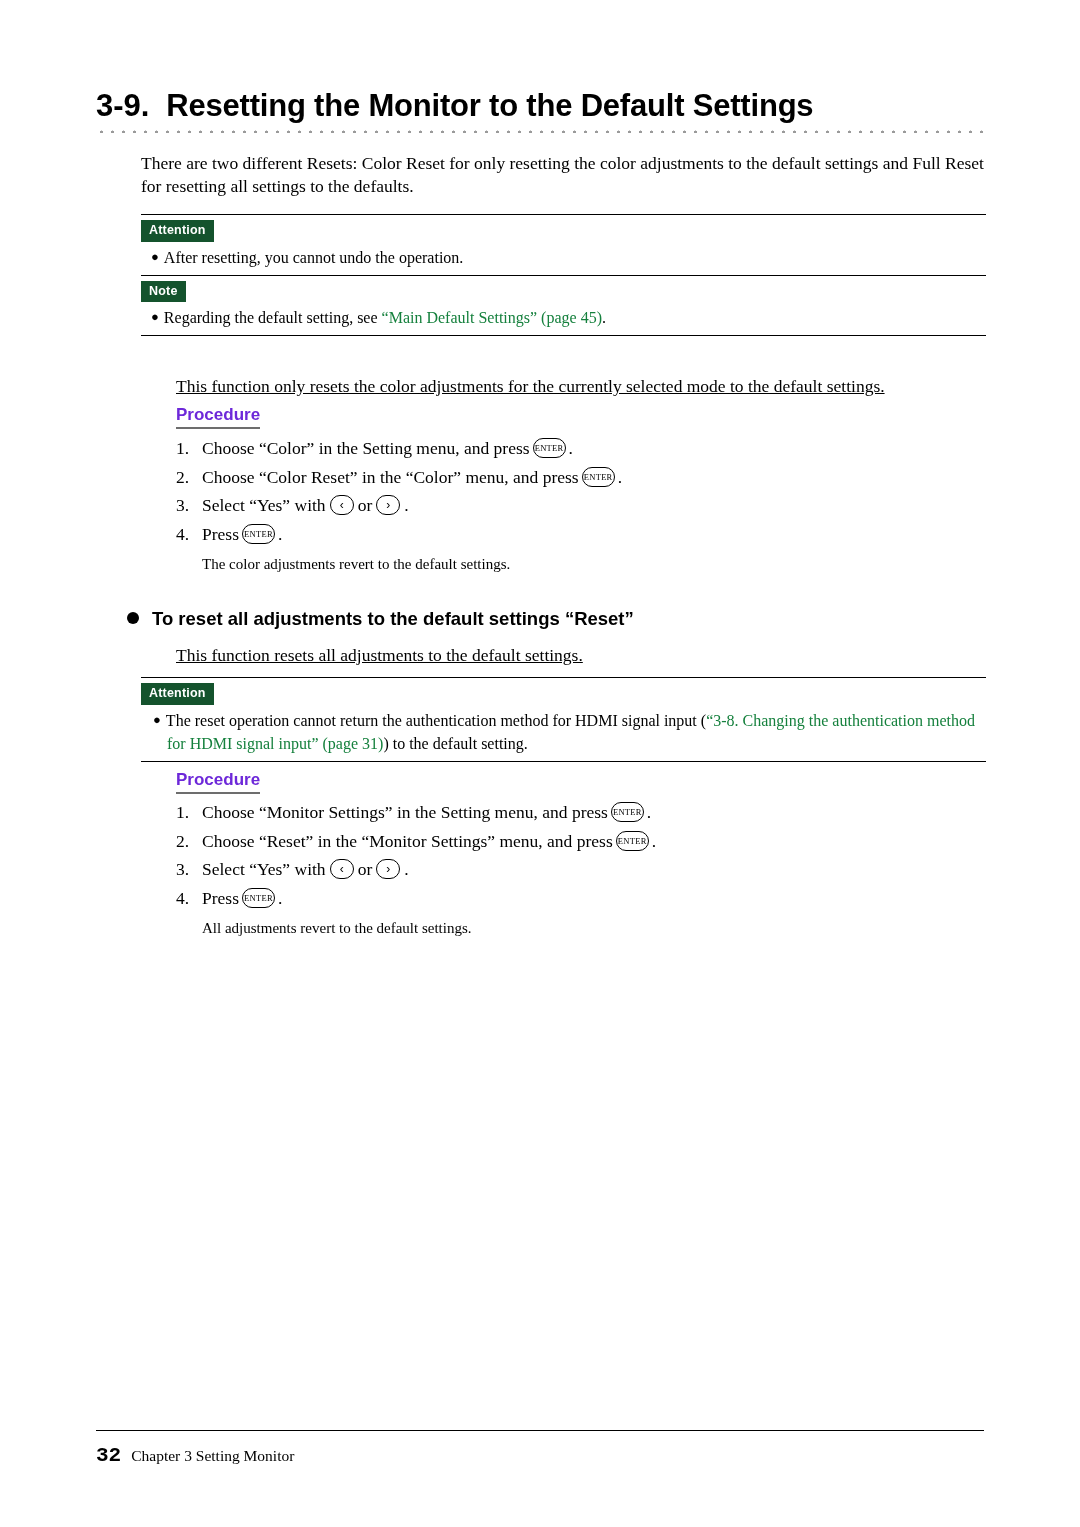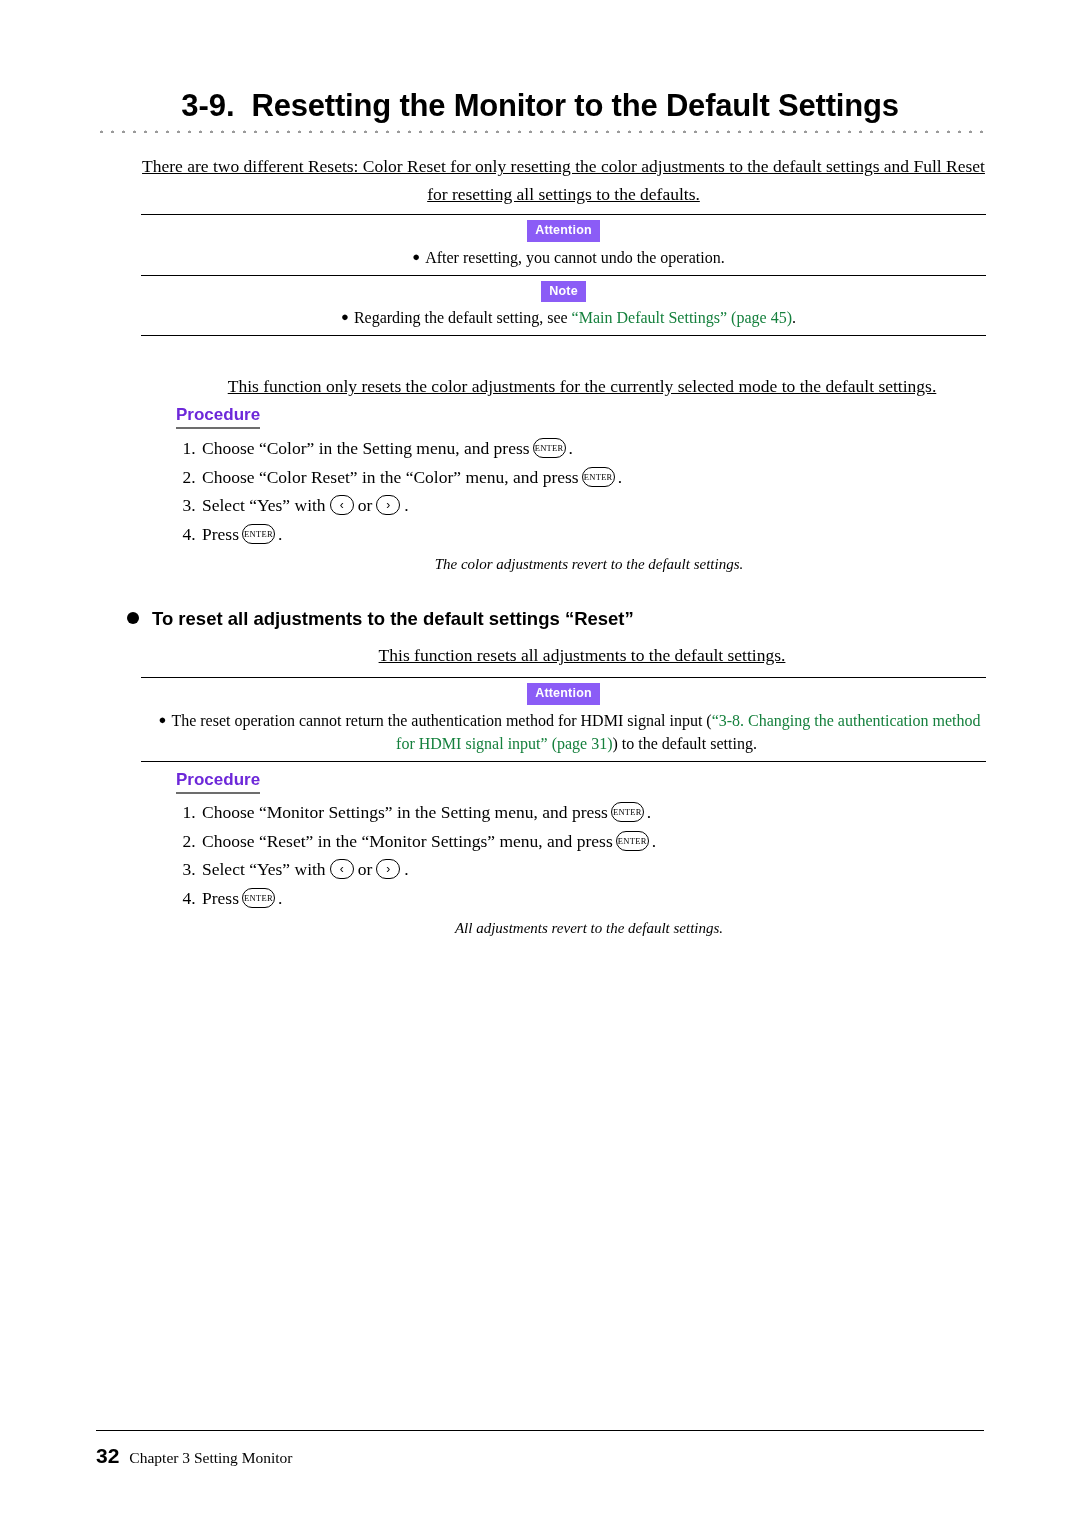--- a/index.html
+++ b/index.html
@@ -13,21 +13,20 @@
     font-family: "Liberation Serif", serif;
     color: #000000;
     position: relative;
     overflow: hidden;
   }
   .page {
     position: relative;
     width: 912px;
     height: 1527px;
     box-sizing: border-box;
-    text-align: center;
   }
 
   
   .title-block {
     position: absolute;
     left: 96px;
     top: 88px;
     width: 888px;
   }
   .title {
@@ -52,39 +51,38 @@
     background-position: 0 1px;
   }
 
   
   .intro {
     position: absolute;
     left: 141px;
     top: 152px;
     width: 845px;
     font-size: 17.5px;
-    line-height: 28px;
-    text-decoration: underline;
+    line-height: 23px;
   }
 
   
   .box {
     position: absolute;
     left: 141px;
     width: 845px;
   }
   .rule-top {
     border-top: 1.3px solid #000;
   }
   .rule-bottom {
     border-bottom: 1.3px solid #000;
   }
   .tag {
     display: inline-block;
-    background: #8b5cf6;
+    background: #14532d;
     color: #fff;
     font-family: "Liberation Sans", sans-serif;
     font-weight: bold;
     font-size: 12.5px;
     line-height: 1;
     padding: 4px 8px 5px 8px;
     margin-top: 5px;
     letter-spacing: 0.2px;
   }
   .bullet-line {
@@ -157,21 +155,20 @@
   }
   .step .no {
     width: 26px;
     flex: 0 0 26px;
   }
   .result {
     font-size: 15px;
     line-height: 22px;
     margin-top: 5px;
     margin-left: 26px;
-    font-style: italic;
   }
 
   
   .key-enter {
     display: inline-flex;
     align-items: center;
     justify-content: center;
     width: 33px;
     height: 20px;
     border: 1.3px solid #000;
@@ -208,21 +205,21 @@
   }
   .footer {
     position: absolute;
     left: 96px;
     top: 1444px;
     width: 888px;
     display: flex;
     align-items: baseline;
   }
   .pageno {
-    font-family: Liberation Sans, sans-serif;
+    font-family: Liberation Mono, monospace;
     font-weight: bold;
     font-size: 21px;
     margin-right: 10px;
   }
   .foot-text {
     font-family: Liberation Serif, serif;
     font-size: 15.5px;
   }
 </style>
 </head>

